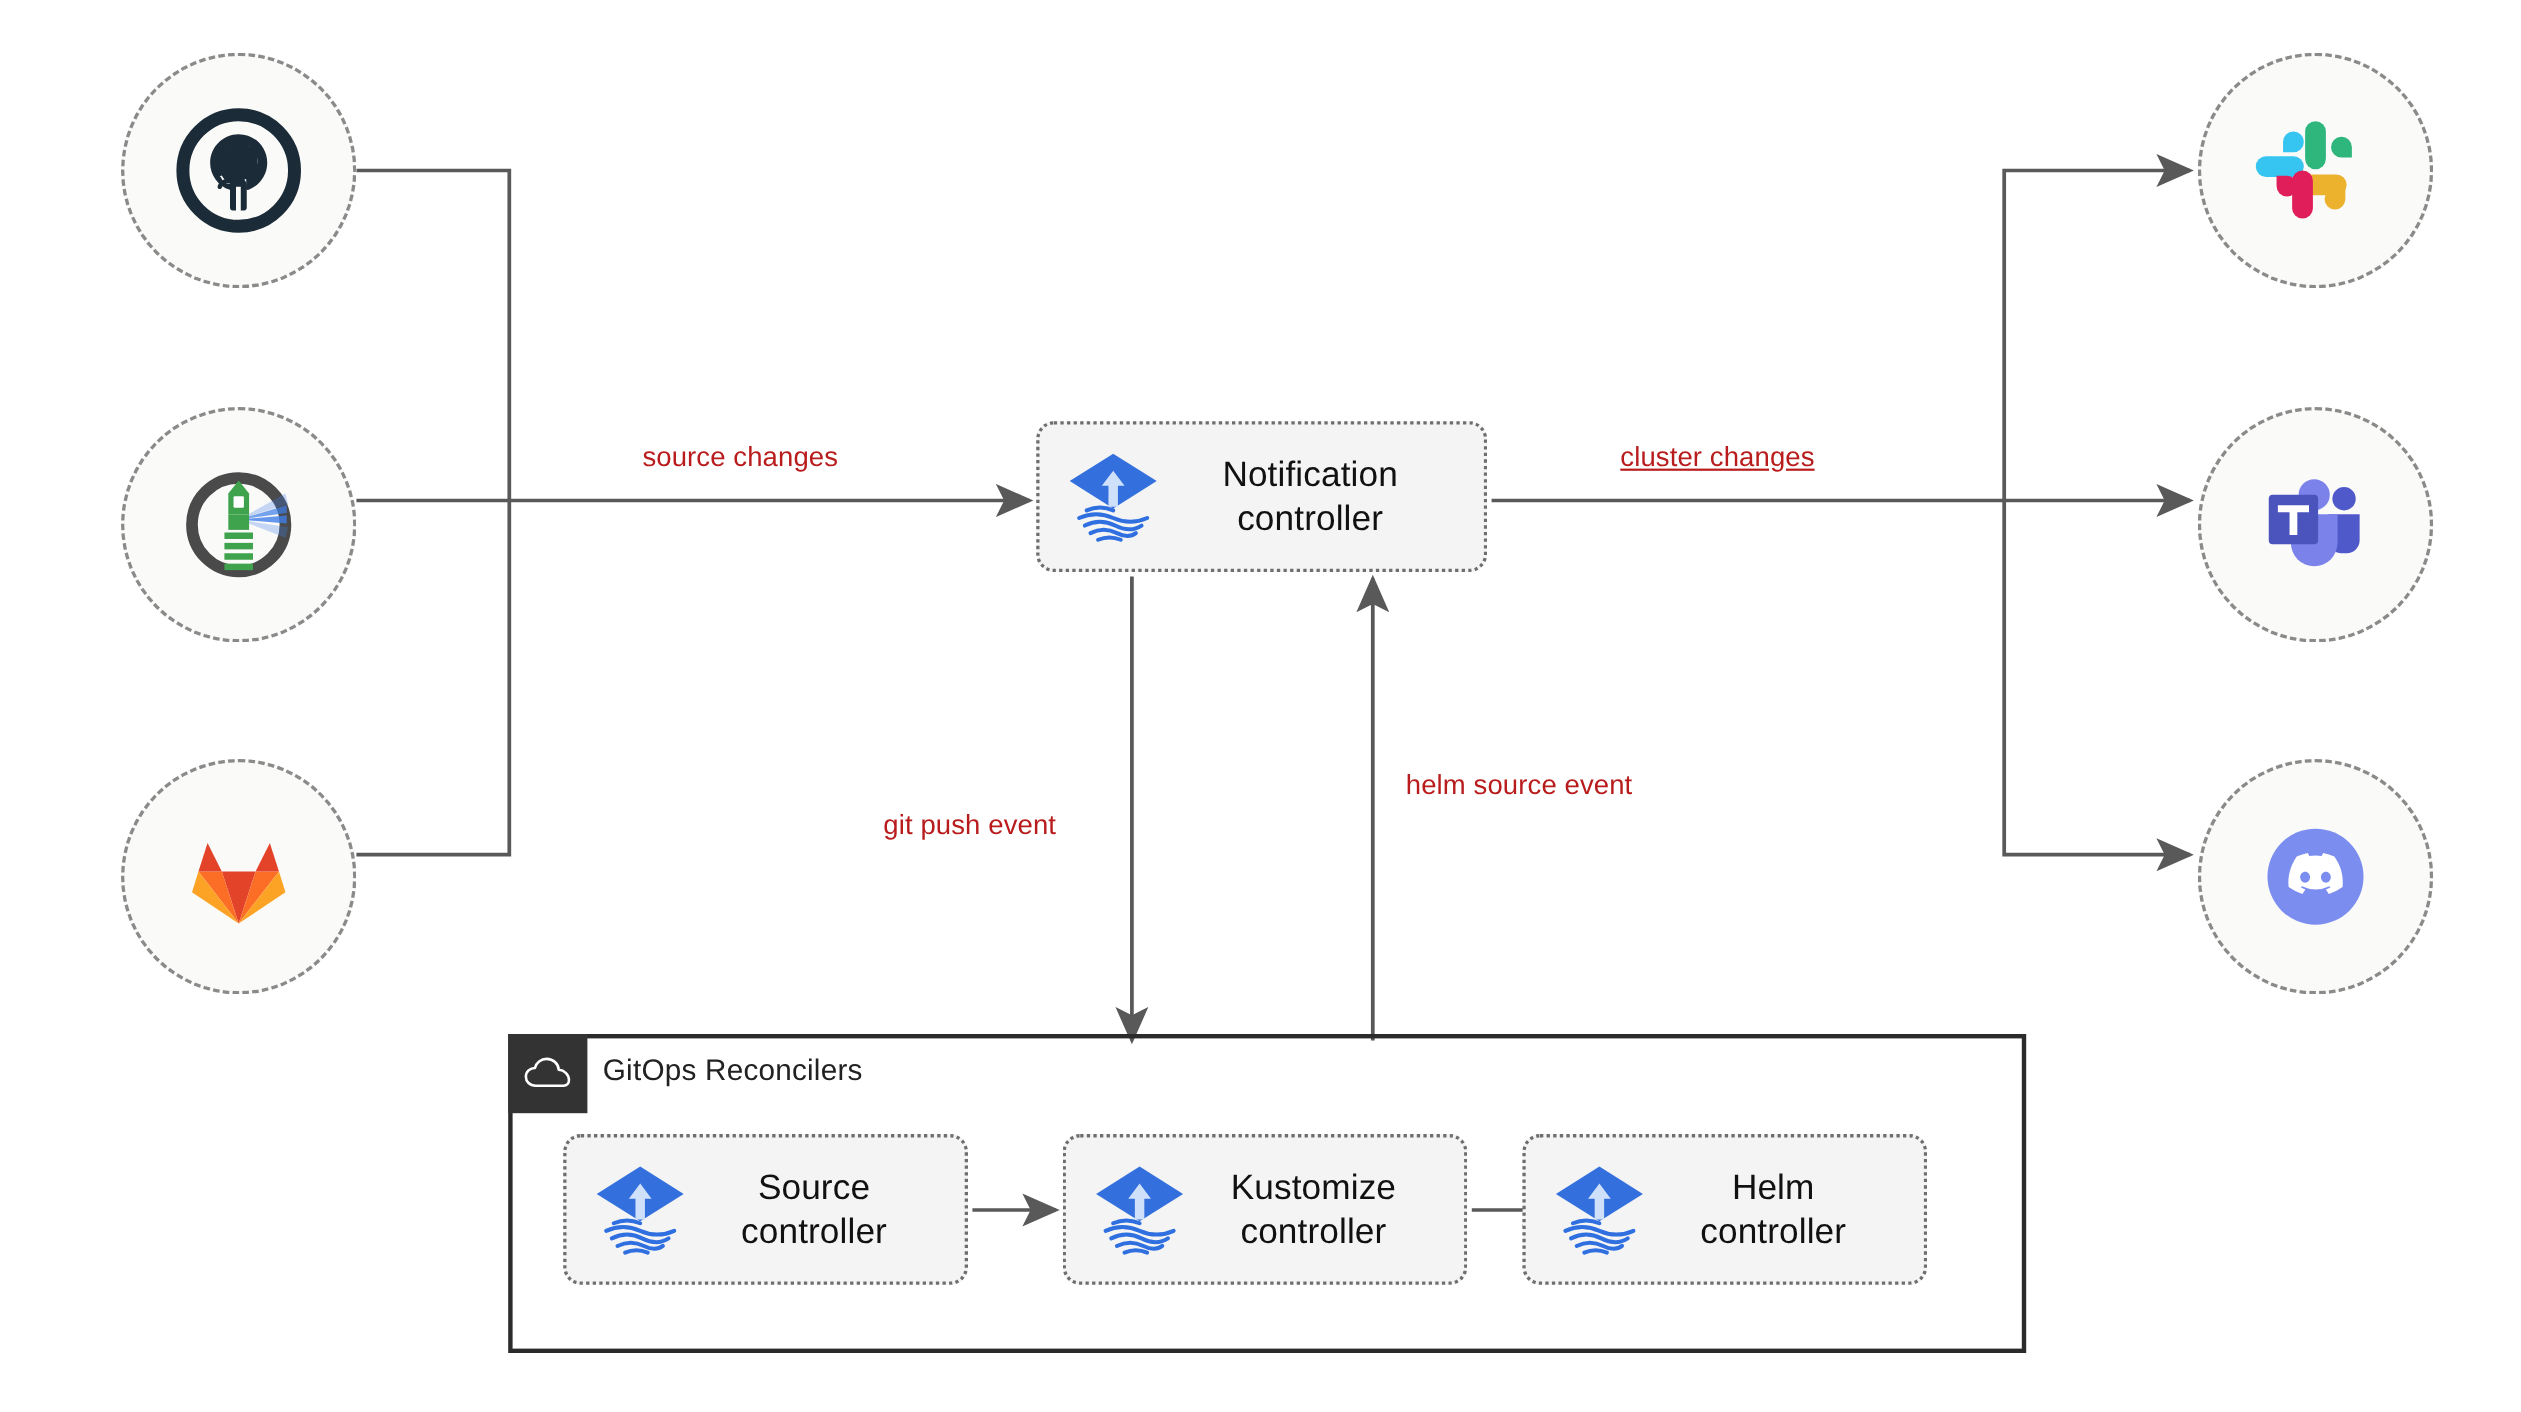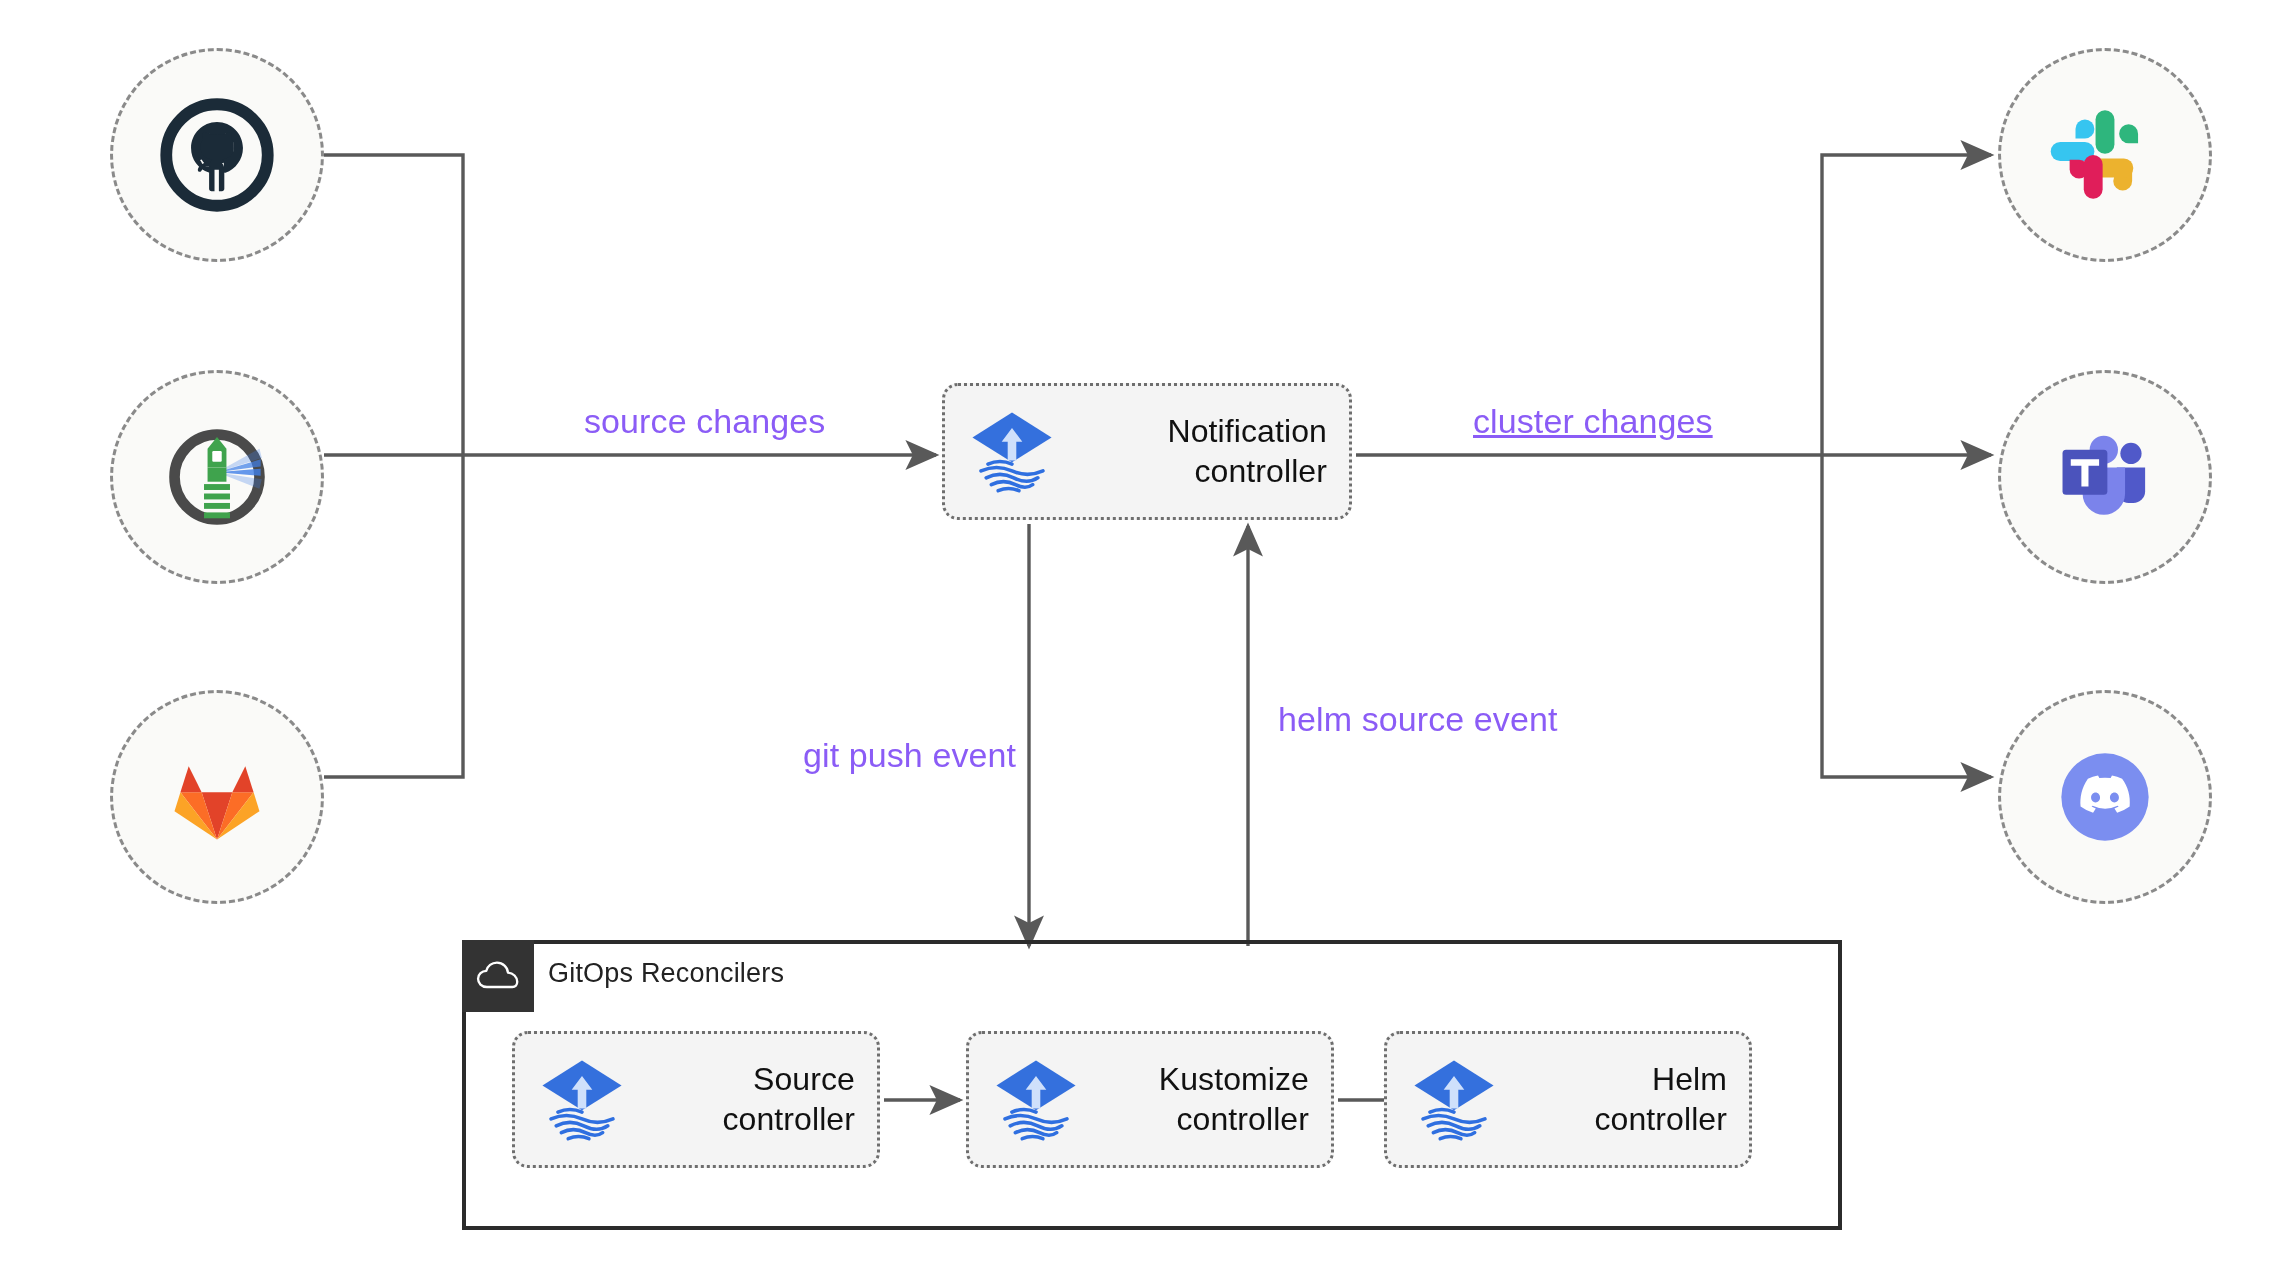--- a/index.html
+++ b/index.html
@@ -50,21 +50,21 @@
     align-items:center;
     padding:0 14px;
   }
   .ctrl-card .flux-mark{
     width:86px;height:86px;
     flex:0 0 86px;
     margin-left:10px;
   }
   .ctrl-card .ctrl-label{
     flex:1 1 auto;
-    text-align:right;
+    text-align:center;
     font-size:32px;
     line-height:1.22;
     color:#111111;
     letter-spacing:.1px;
     padding-right:8px;
     white-space:pre-line;
   }
   #card-notification{
     left:942px; top:383px; width:410px; height:137px;
   }
@@ -100,22 +100,22 @@
     position:absolute;
     left:548px; top:958px;
     font-size:27px;
     color:#222222;
     letter-spacing:.2px;
   }
 
   
   .edge-label{
     position:absolute;
-    font-size:34px;
-    color:#8b5cf6;
+    font-size:25px;
+    color:#b91c1c;
     white-space:nowrap;
     letter-spacing:.1px;
   }
   #label-source-changes{ left:584px; top:402px; }
   #label-cluster-changes{ left:1473px; top:402px;text-decoration:underline; }
   #label-git-push{ left:803px; top:700px;margin-top:36px; }
   #label-helm-upgrade{ left:1278px; top:700px; }
 
   
   #node-github   { left:110px;  top:48px;  }

